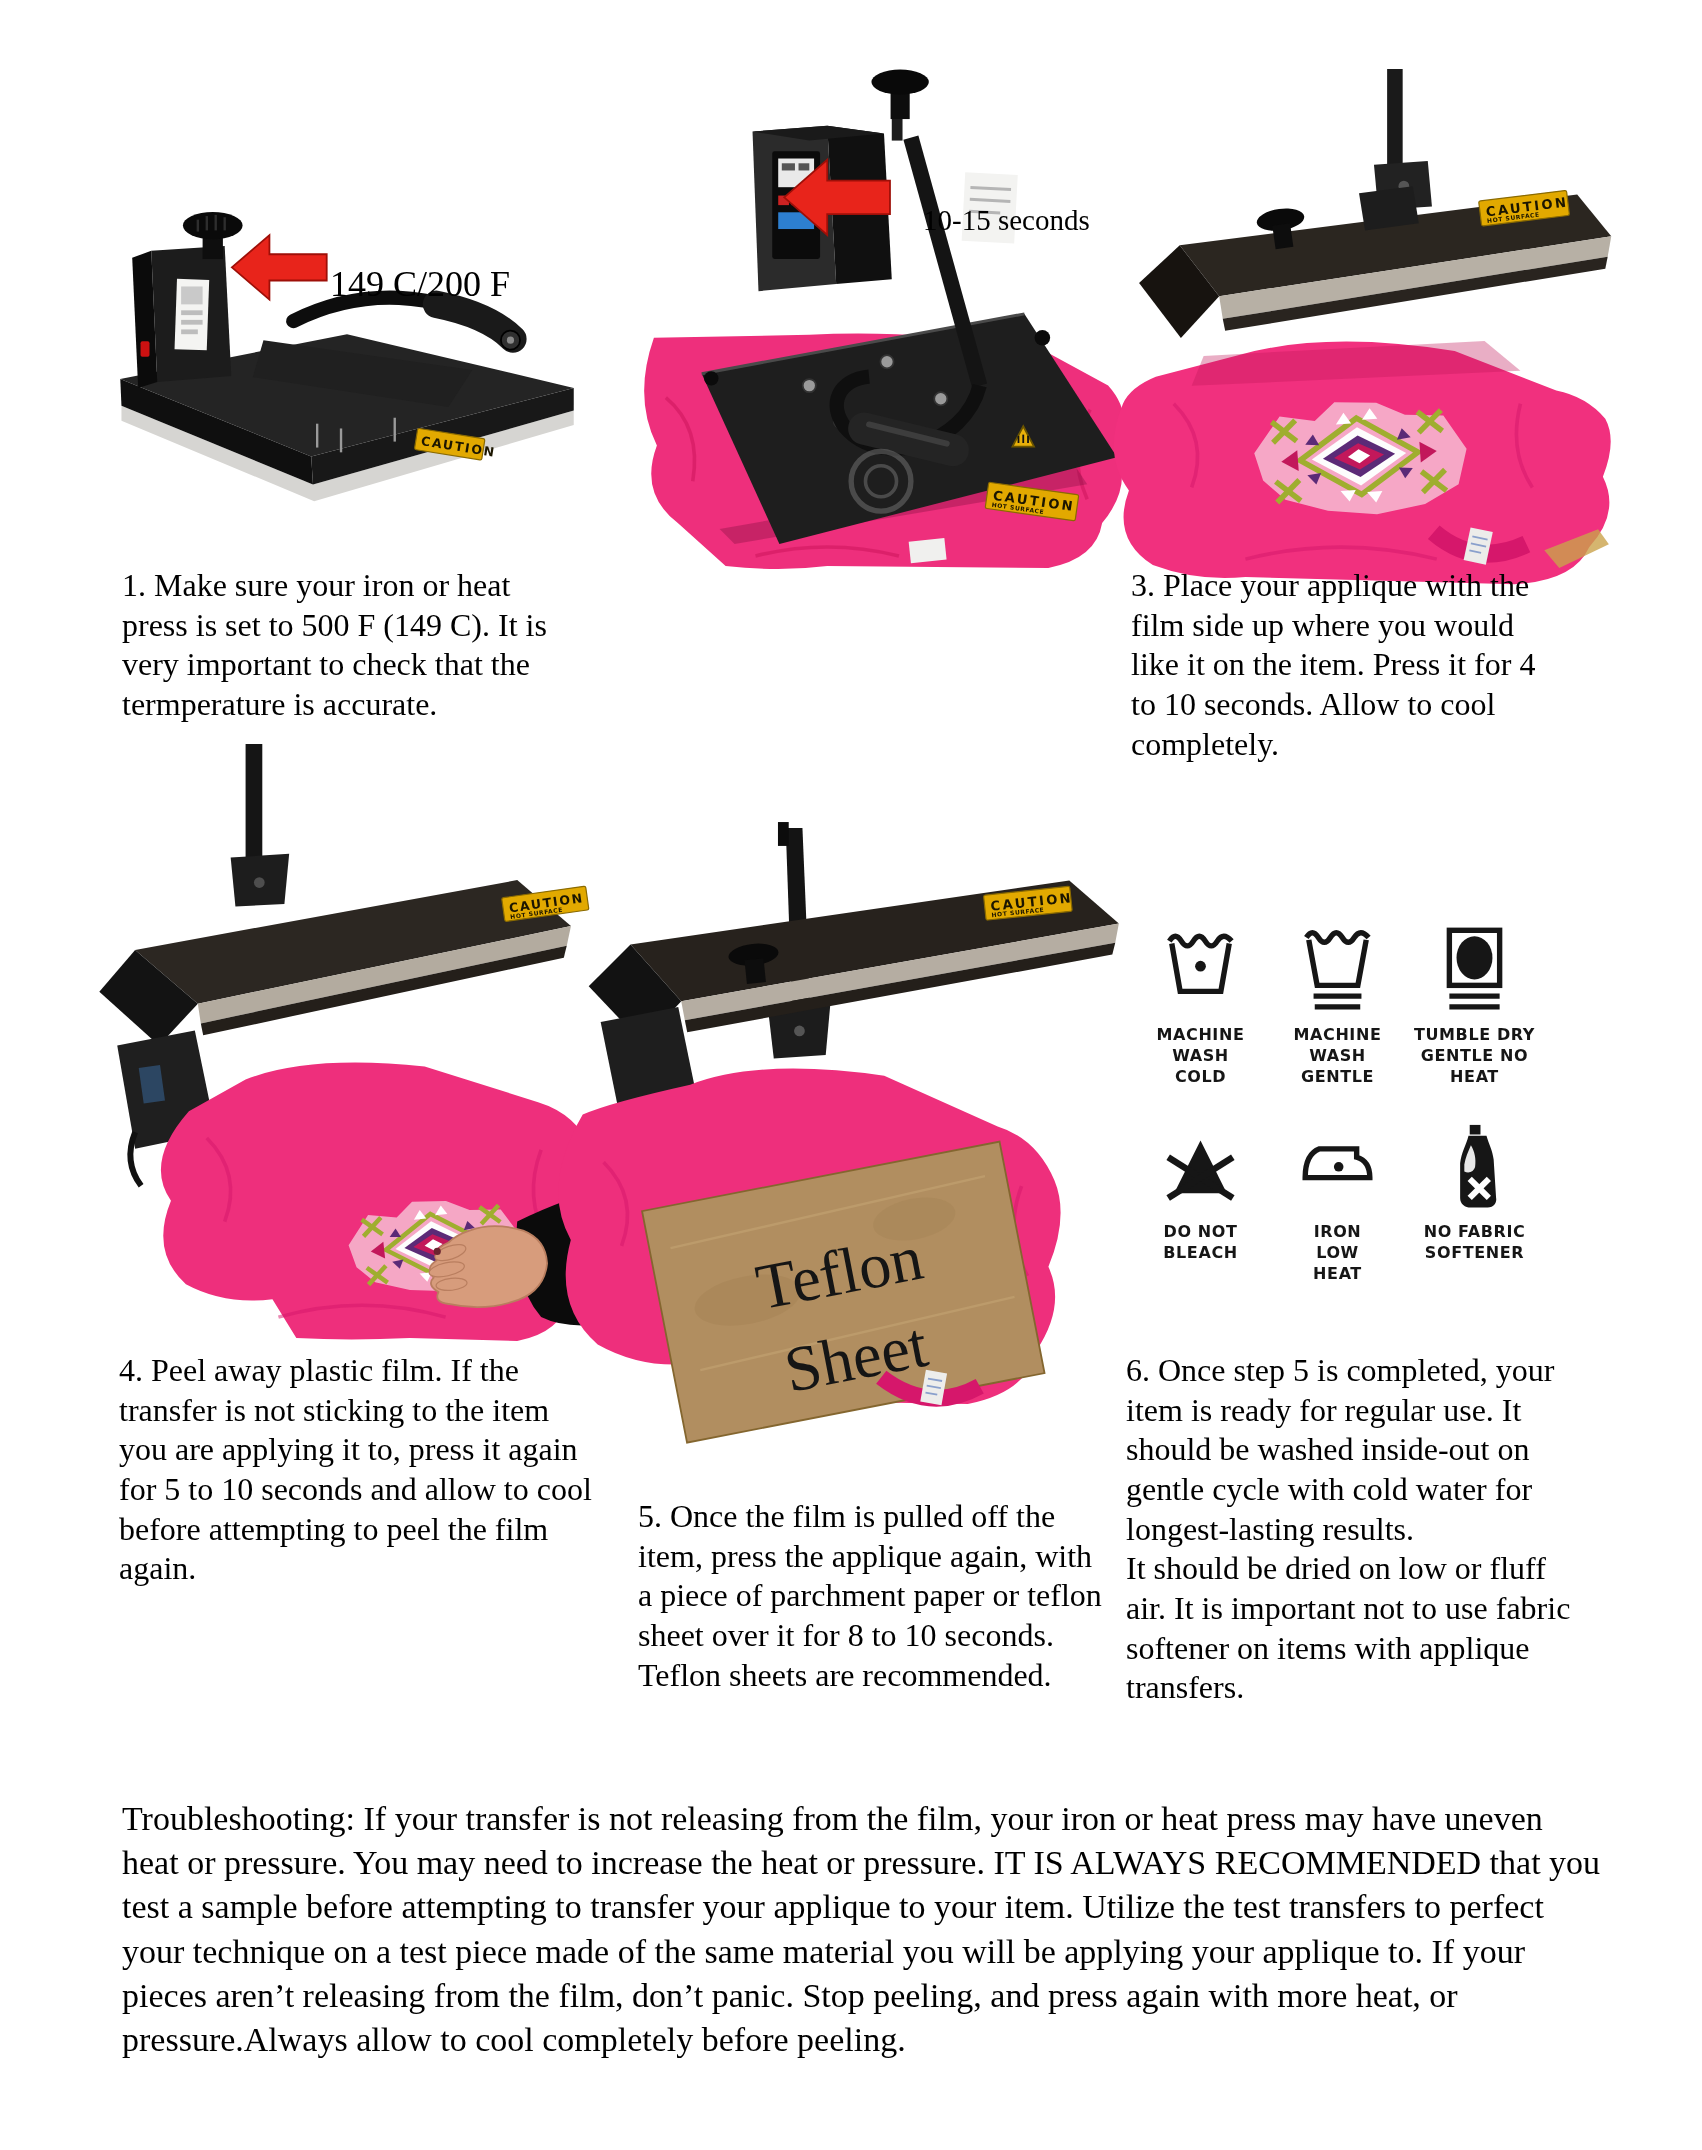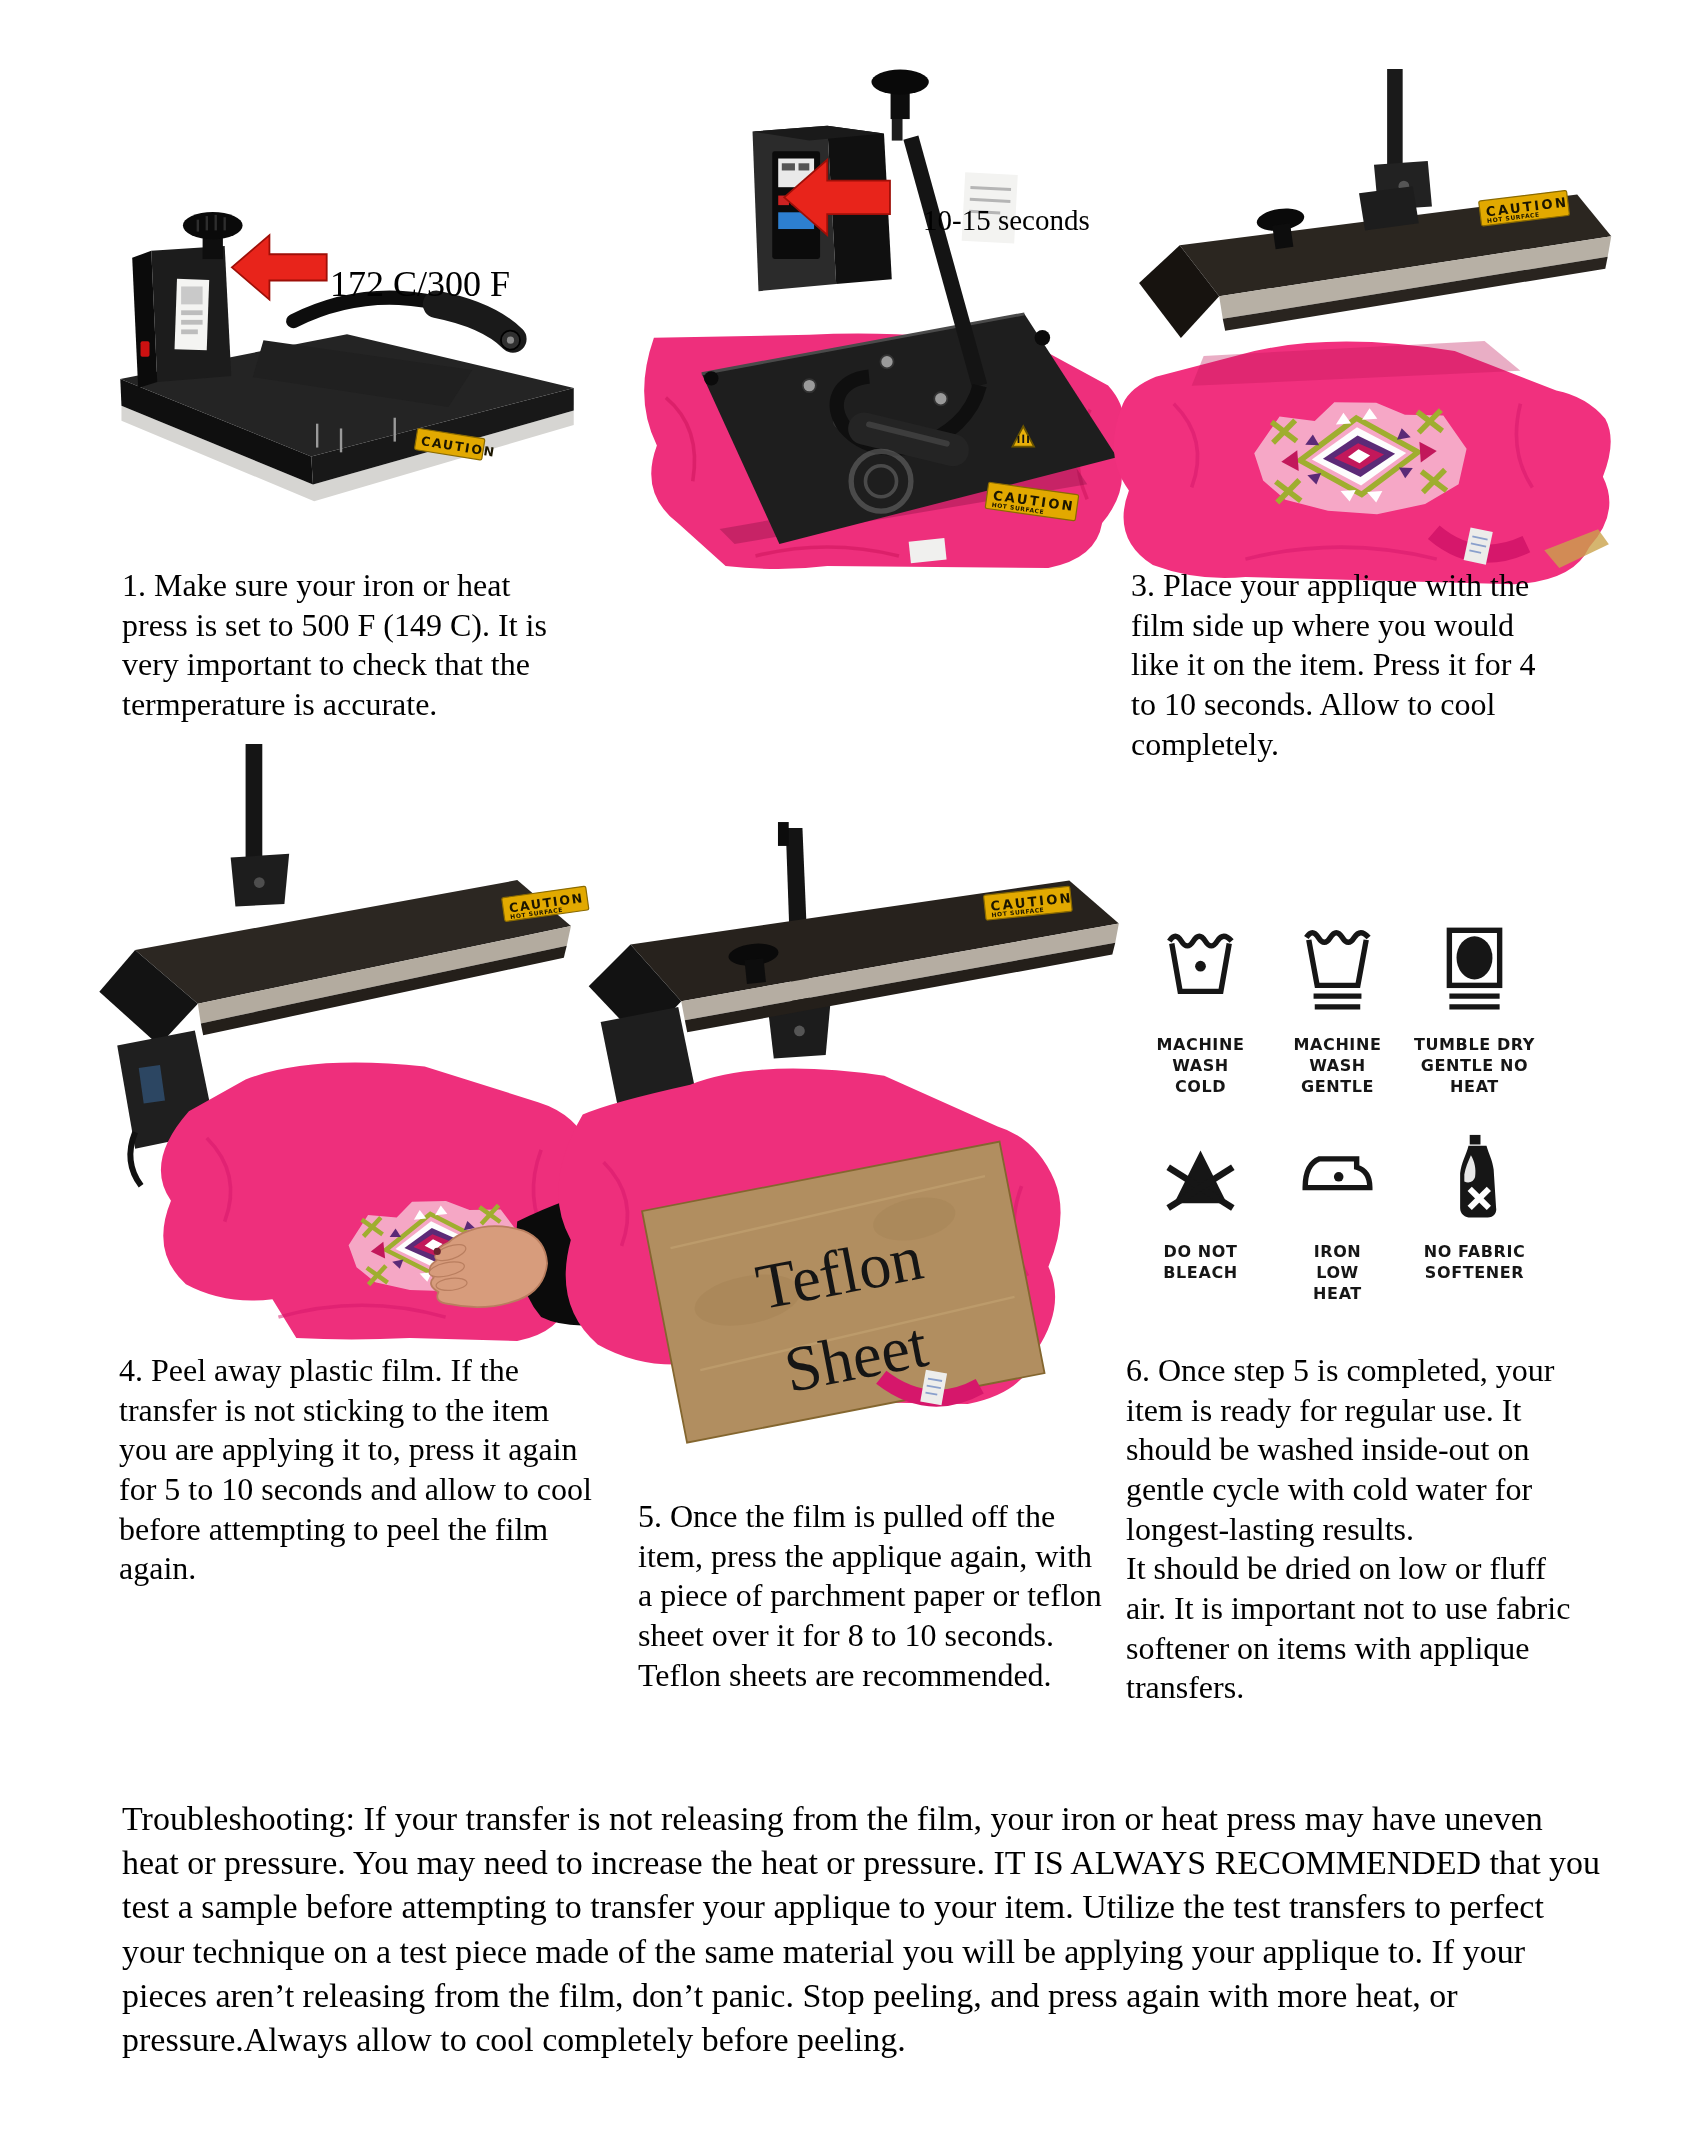--- a/index.html
+++ b/index.html
@@ -7,21 +7,21 @@
         font-family:"Liberation Serif","DejaVu Serif",serif;color:#000;}
   .img{position:absolute;margin:0;padding:0;}
   .img svg{display:block;width:100%;height:100%;}
   .step{position:absolute;font-size:32px;line-height:1.24;white-space:pre-line;}
   .callout{position:absolute;white-space:pre-line;margin-top:25px;}
   .trouble{position:absolute;font-size:34px;line-height:1.30;}
   .care-grid{position:absolute;left:1132px;top:923px;width:412px;
              display:grid;grid-template-columns:repeat(3,137px);row-gap:33px;justify-items:center;}
   .care-cell{display:flex;flex-direction:column;align-items:center;}
   .care-cell svg{width:79px;height:96px;}
-  .care-label{margin-top:16px;font-family:"DejaVu Sans","Liberation Sans",sans-serif;
+  .care-label{margin-top:6px;font-family:"DejaVu Sans","Liberation Sans",sans-serif;
               font-weight:bold;font-size:16px;line-height:1.3;letter-spacing:0.6px;
               text-align:center;color:#161616;white-space:pre-line;}
   .ic{stroke:#161616;stroke-width:9;fill:none;}
   .caution-txt{font-family:"DejaVu Sans","Liberation Sans",sans-serif;font-weight:bold;fill:#1c1600;}
   .teflon-txt{font-family:"Liberation Serif","DejaVu Serif",serif;fill:#151515;}
 </style>
 </head>
 <body>
 
 <div class="page">
@@ -91,21 +91,21 @@
           <line x1="380" y1="398" x2="380" y2="438"></line>
           <line x1="470" y1="380" x2="470" y2="420"></line>
         </g>
       <g transform="rotate(9 560 425)">
         <rect x="505" y="406" width="114" height="36" rx="3" fill="#e2a900" stroke="#8a6a00" stroke-width="2"></rect>
         <text x="514" y="433" font-size="21" letter-spacing="3" class="caution-txt">CAUTION</text>
       </g>
       <polygon points="197,128 260,74 260,106 356,106 356,150 260,150 260,182" fill="#e8241b" stroke="#9e0f08" stroke-width="3"></polygon>
     </svg>
   </figure>
-  <div class="callout" style="left:330px;top:238px;font-size:36px">172 C/300 F</div>
+  <div class="callout" style="left:330px;top:238px;font-size:36px">149 C/200 F</div>
 
   <figure class="img" style="left:630px;top:3px;width:508px;height:571px">
     <svg viewBox="0 0 850 955">
       <path d="M 40 560 Q 5 660 45 740 Q 15 820 80 870 L 160 942 Q 250 952 330 942 L 700 945 Q 780 930 790 870 Q 840 810 815 750 Q 845 690 800 640 L 690 580 Q 480 545 300 555 Z" fill="#ee2f7c"></path>
       <g stroke="#d0175f" stroke-width="6" fill="none" opacity="0.6">
         <path d="M 60 660 Q 120 710 105 800"></path>
           <path d="M 770 680 Q 730 750 765 830"></path>
           <path d="M 210 925 Q 330 895 450 925"></path>
       </g>
       <rect x="468" y="898" width="60" height="36" fill="#f0f0ee" transform="rotate(-6 498 916)"></rect>

